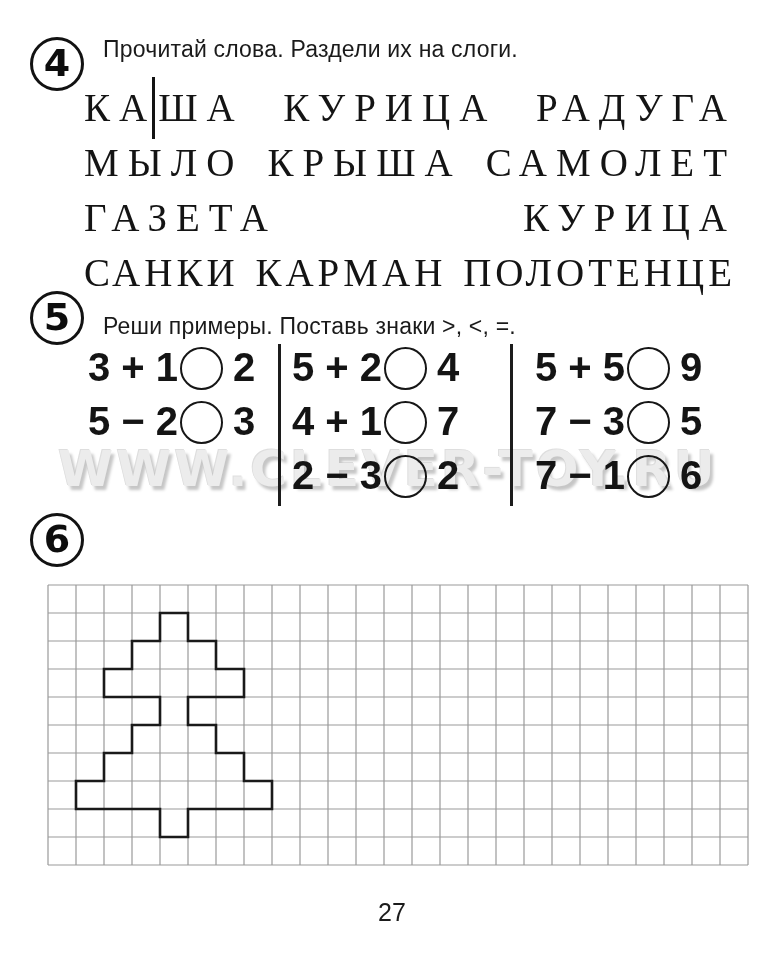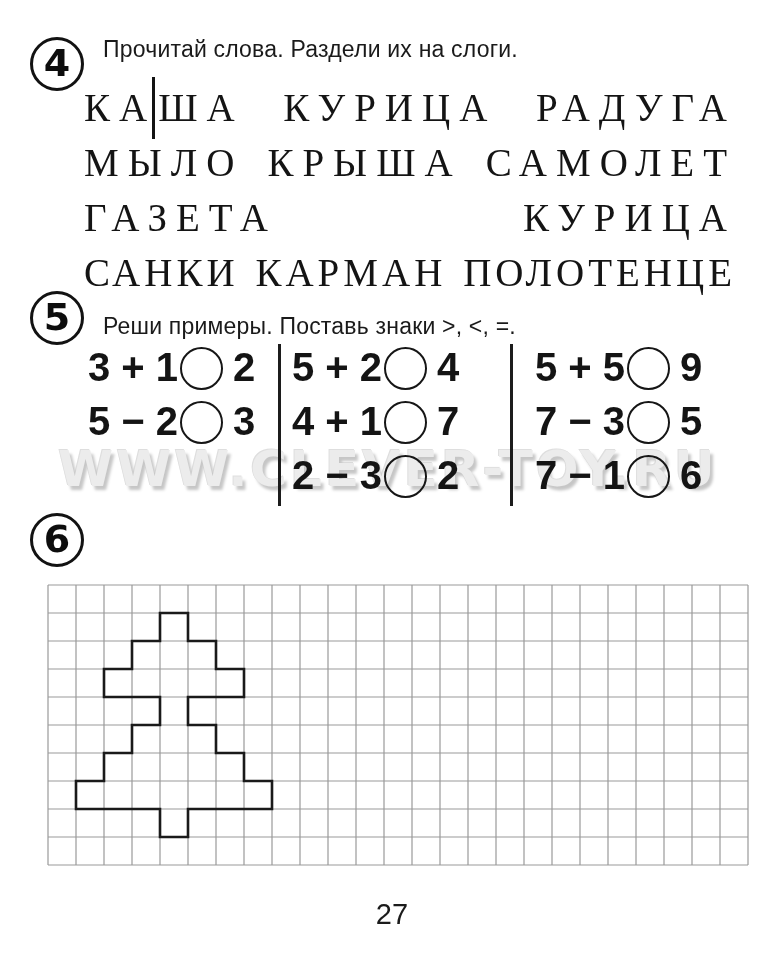--- a/index.html
+++ b/index.html
@@ -53,21 +53,21 @@
   .watermark{
     position:absolute;left:58px;top:440px;width:680px;z-index:1;
     font-family:"DejaVu Sans",sans-serif;font-weight:bold;font-size:50px;letter-spacing:3px;
     color:#ececec;text-shadow:3px 4px 3px #c6c6c6,-1px -1px 0 #dedede;
     white-space:nowrap;user-select:none;
   }
   
   .grid-wrap{position:absolute;left:48px;top:585px;}
   .page-number{
     position:absolute;left:0;top:898px;width:784px;text-align:center;
-    font-size:29px;color:#1b1b1b;
+    font-size:25px;color:#1b1b1b;
   }
 </style>
 </head>
 <body>
 
 <div class="page">
 
   <div class="badge" style="left:30px;top:37px;">
     <span>4</span>
   </div>

